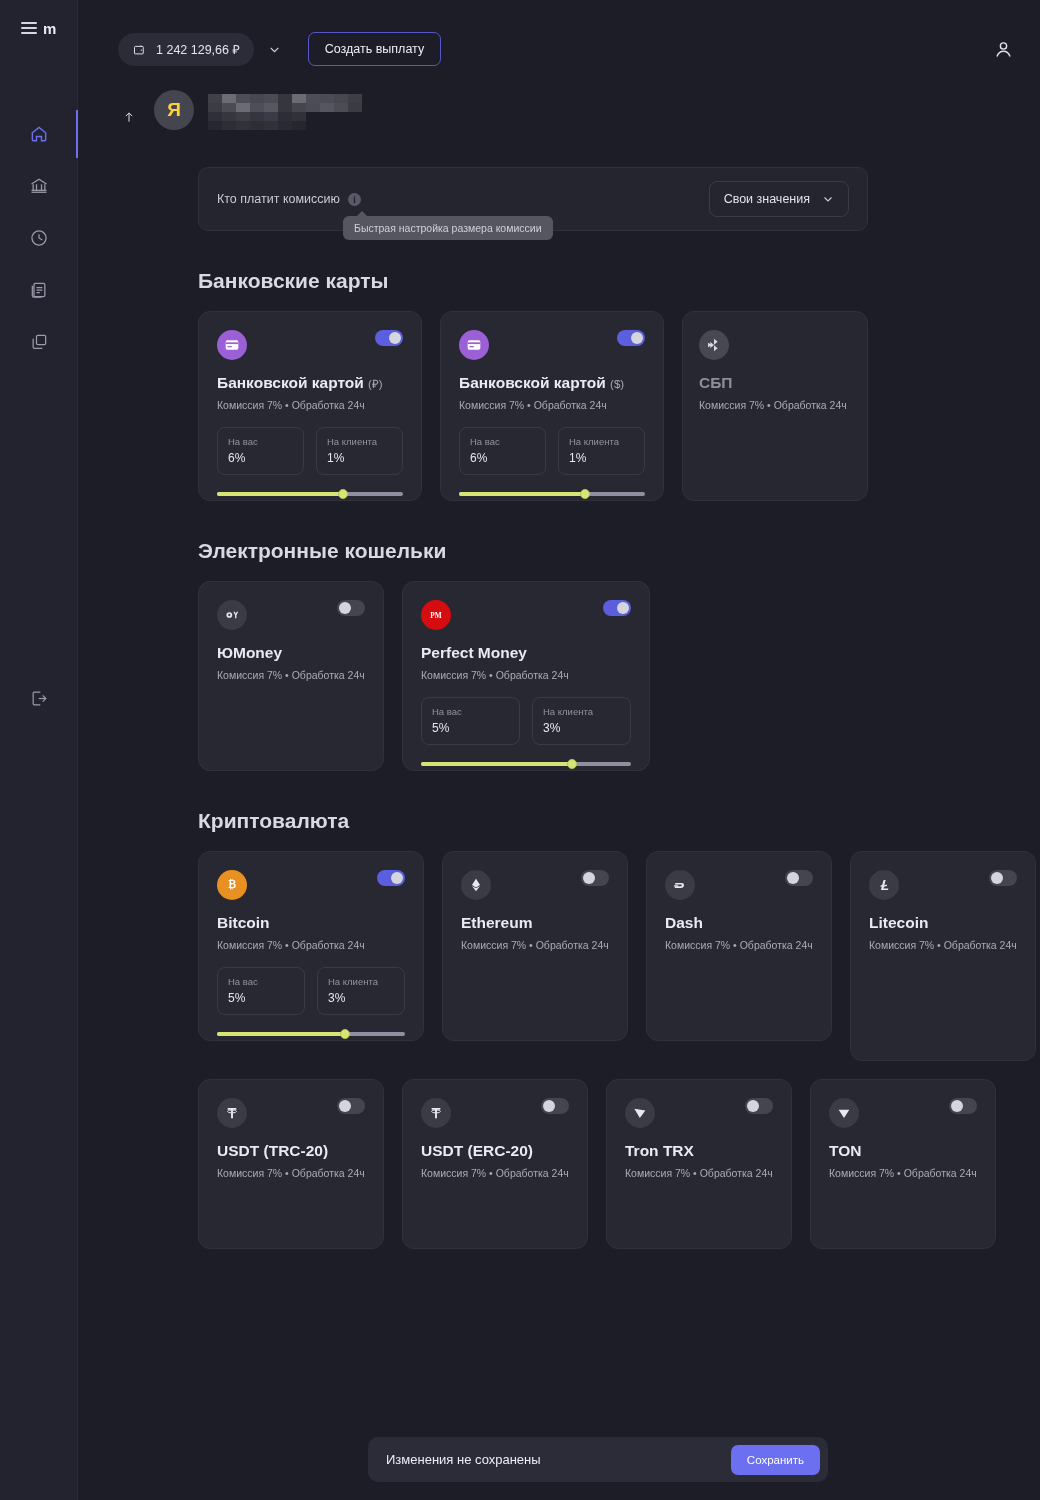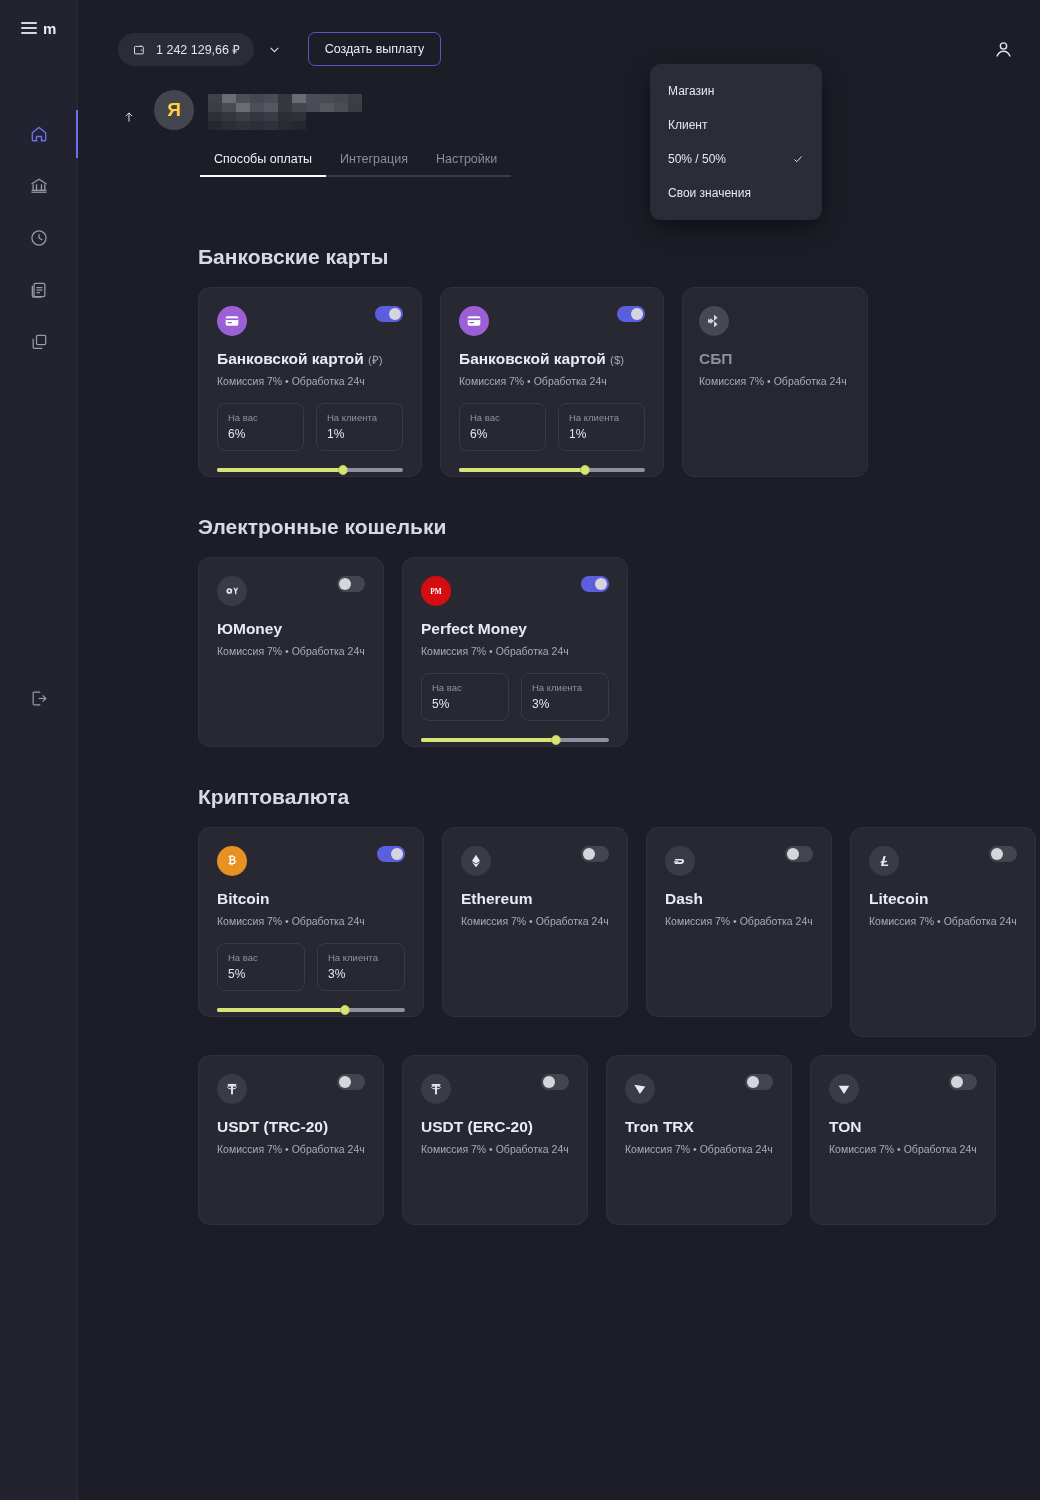--- a/index.html
+++ b/index.html
@@ -330,46 +330,37 @@
             <div class="blur-px" style="background:#2c2d35"></div>
           <div class="blur-px" style="background:#303139"></div>
             <div class="blur-px" style="background:#2d2e36"></div>
           <div class="blur-px" style="background:#303139"></div>
             <div class="blur-px" style="background:#292a32"></div>
           <div class="blur-px" style="background:#26272e"></div>
         </div>
       </div>
     </div>
 
-    <div class="tabs">
-      <div class="tab active">Способы оплаты</div>
-      <div class="tab">Интеграция</div>
-      <div class="tab">Настройки</div>
-    </div>
 
     <div class="content">
 
-
-      <div class="dropdown">
-        <div class="dd-item">
-          <span>Магазин</span>
+      <div class="commission-bar">
+        <div class="cb-label">
+          <span>Кто платит комиссию</span>
+          <span class="info-dot">i</span>
         </div>
-        <div class="dd-item">
-          <span>Клиент</span>
-        </div>
-        <div class="dd-item">
-          <span>50% / 50%</span>
-          <svg class="dd-check" viewBox="0 0 24 24" fill="none" stroke="#e2e3ec" stroke-width="2">
-              <path d="M5 13l4.5 4.5L19 7"></path>
+        <div class="select-box">
+          <span>Свои значения</span>
+          <svg viewBox="0 0 24 24" fill="none" stroke="#cfd0da" stroke-width="2.2">
+              <path d="M5 9l7 7 7-7"></path>
             </svg>
         </div>
-        <div class="dd-item">
-          <span>Свои значения</span>
-        </div>
-      </div>
+        <div class="tooltip">Быстрая настройка размера комиссии</div>
+      </div>
+
 
       <div id="sections-root">
           <div class="section-title">Банковские карты</div>
           <div class="grid">
             <div class="card" style="width: 224px; height: 190px;">
               <div class="card-head">
                 <div class="pm-icon" style="background:#9b5fd6">
                   <svg viewBox="0 0 24 24">
                     <rect x="2.5" y="5" width="19" height="14" rx="2.4" fill="#ffffff"></rect>
                     <rect x="2.5" y="8" width="19" height="2.6" fill="#9b5fd6"></rect>
@@ -455,21 +446,21 @@
                     <path d="M14 7.2h2.1l1.5 3.1 1.5-3.1h2.1l-2.6 5v4.6h-2v-4.6z" fill="#e8e9f0"></path>
                   </svg>
                 </div>
                 <div class="toggle">
                   <div class="knob"></div>
                 </div>
               </div>
               <div class="card-title"><span>ЮMoney</span></div>
               <div class="card-meta">Комиссия 7%  •  Обработка 24ч</div>
             </div>
-            <div class="card" style="width: 226px; height: 190px;">
+            <div class="card" style="width: 248px; height: 190px;">
               <div class="card-head">
                 <div class="pm-icon" style="background:#d60d10">
                   <svg viewBox="0 0 24 24">
                     <text x="12" y="16.5" text-anchor="middle" font-family="Liberation Serif, serif" font-size="11" font-weight="700" fill="#ffffff">PM</text>
                   </svg>
                 </div>
                 <div class="toggle on">
                   <div class="knob"></div>
                 </div>
               </div>
@@ -624,15 +615,19 @@
                   <div class="knob"></div>
                 </div>
               </div>
               <div class="card-title"><span>TON</span></div>
               <div class="card-meta">Комиссия 7%  •  Обработка 24ч</div>
             </div>
           </div>
         </div>
     </div>
 
+    <div class="savebar">
+      <span class="txt">Изменения не сохранены</span>
+      <button class="btn-save">Сохранить</button>
+    </div>
 
   </main>
 </div>
 
 </body></html>

